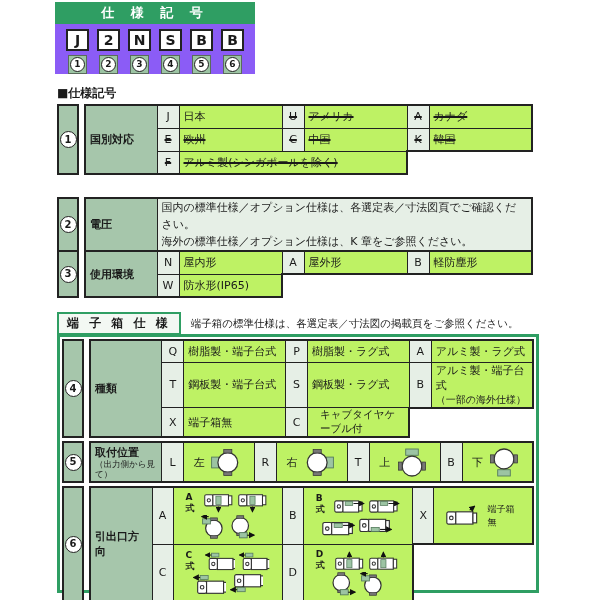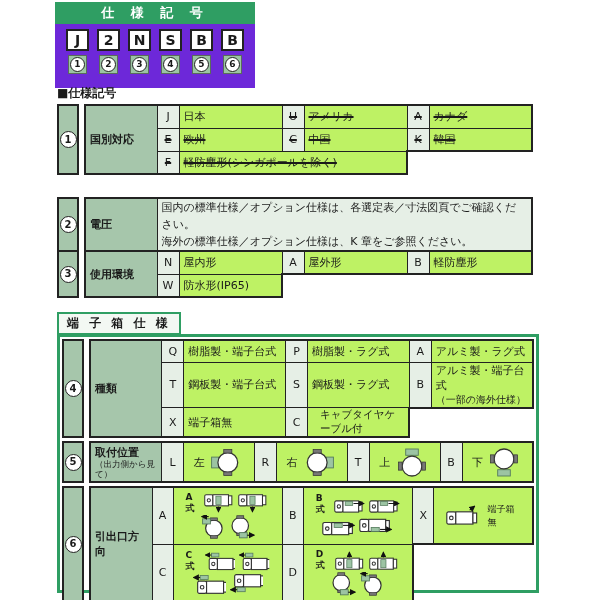--- a/index.html
+++ b/index.html
@@ -1,20 +1,20 @@
 <!DOCTYPE html>
 <html><head>
 <meta charset="utf-8">
 <style>
   html,body{margin:0;padding:0;background:#fff;}
   #page{position:relative;width:600px;height:600px;background:#ffffff;overflow:hidden;
         font-family:"DejaVu Sans","Liberation Sans",sans-serif;color:#1a1a1a;}
 
   
-  .codebox{position:absolute;left:55px;top:2px;width:200px;height:86px;background:#6d28d9;}
+  .codebox{position:absolute;left:55px;top:2px;width:200px;height:72px;background:#8b5cf6;}
   .codebox .bar{height:22px;background:#2f9e63;color:#fff;font-weight:bold;font-size:13px;
                 letter-spacing:6px;display:flex;align-items:center;justify-content:center;}
   .codebox .slots{display:flex;justify-content:space-between;padding:5px 11px 0 11px;}
   .codebox .slots2{display:flex;justify-content:space-between;padding:4px 11px 0 11px;}
   .slot{width:23px;display:flex;justify-content:center;}
   .lbox{width:23px;height:22px;background:#fff;border:2px solid #222;box-sizing:border-box;
         display:flex;align-items:center;justify-content:center;font-weight:bold;font-size:14px;}
   .nbox{width:19px;height:19px;background:#9cc4a3;border:1px solid #5a6b5c;box-sizing:border-box;
         display:flex;align-items:center;justify-content:center;}
   .circ{width:13px;height:13px;border-radius:50%;background:#fff;border:1.2px solid #222;
@@ -241,21 +241,21 @@
       <tr style="height:23px">
         <td class="code strike">E</td>
         <td class="val strike">欧州</td>
         <td class="code strike">C</td>
         <td class="val strike">中国</td>
         <td class="code bb strike">K</td>
         <td class="val br bb strike">韓国</td>
       </tr>
       <tr style="height:23px">
         <td class="code bb strike">F</td>
-        <td class="val bb br strike" colspan="3">軽防塵形(シンガポールを除く)</td>
+        <td class="val bb br strike" colspan="3">アルミ製(シンガポールを除く)</td>
         <td class="nb" colspan="2"></td>
       </tr>
     </tbody>
       </table>
   </div>
 
   <div class="blk" style="left:57px;top:197px;">
     <div class="numcell">
         <span class="circ">2</span>
       </div>
@@ -304,20 +304,21 @@
         <td class="code bb">W</td>
         <td class="val bb br">防水形(IP65)</td>
         <td class="nb" colspan="4"></td>
       </tr>
     </tbody>
       </table>
   </div>
 
   <div class="thdr">
     <span class="tag">端 子 箱 仕 様</span>
+    <span class="note">端子箱の標準仕様は、各選定表／寸法図の掲載頁をご参照ください。</span>
   </div>
 
   <div class="gbox">
 
     <div class="blk-in">
       <div class="numcell">
           <span class="circ">4</span>
         </div>
       <table class="spec">
         <colgroup>

